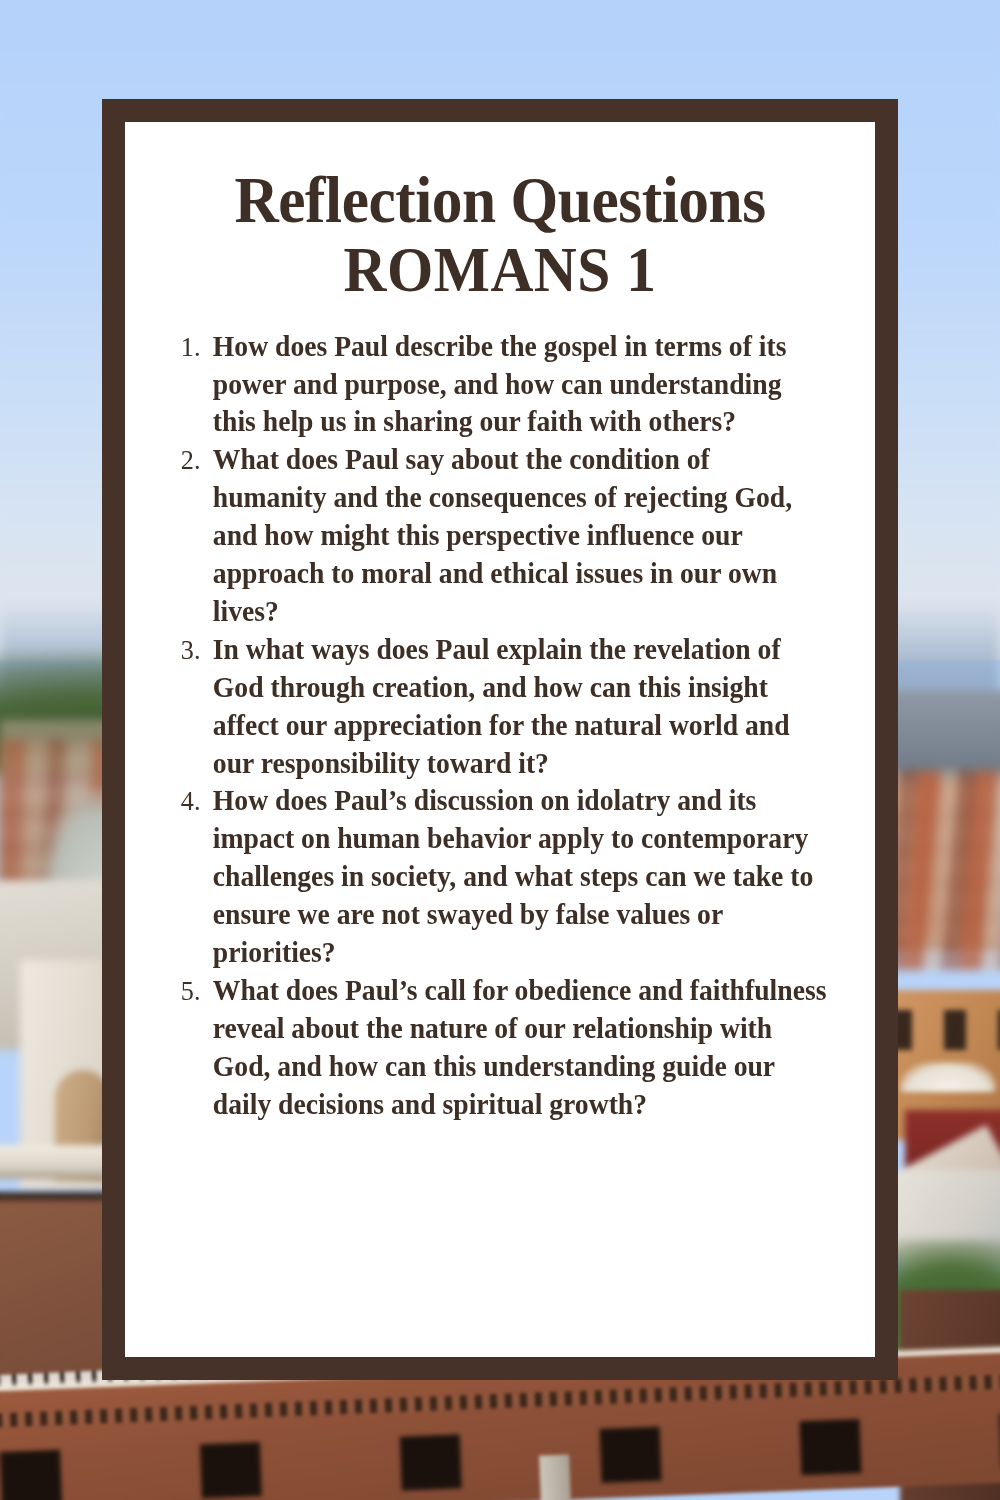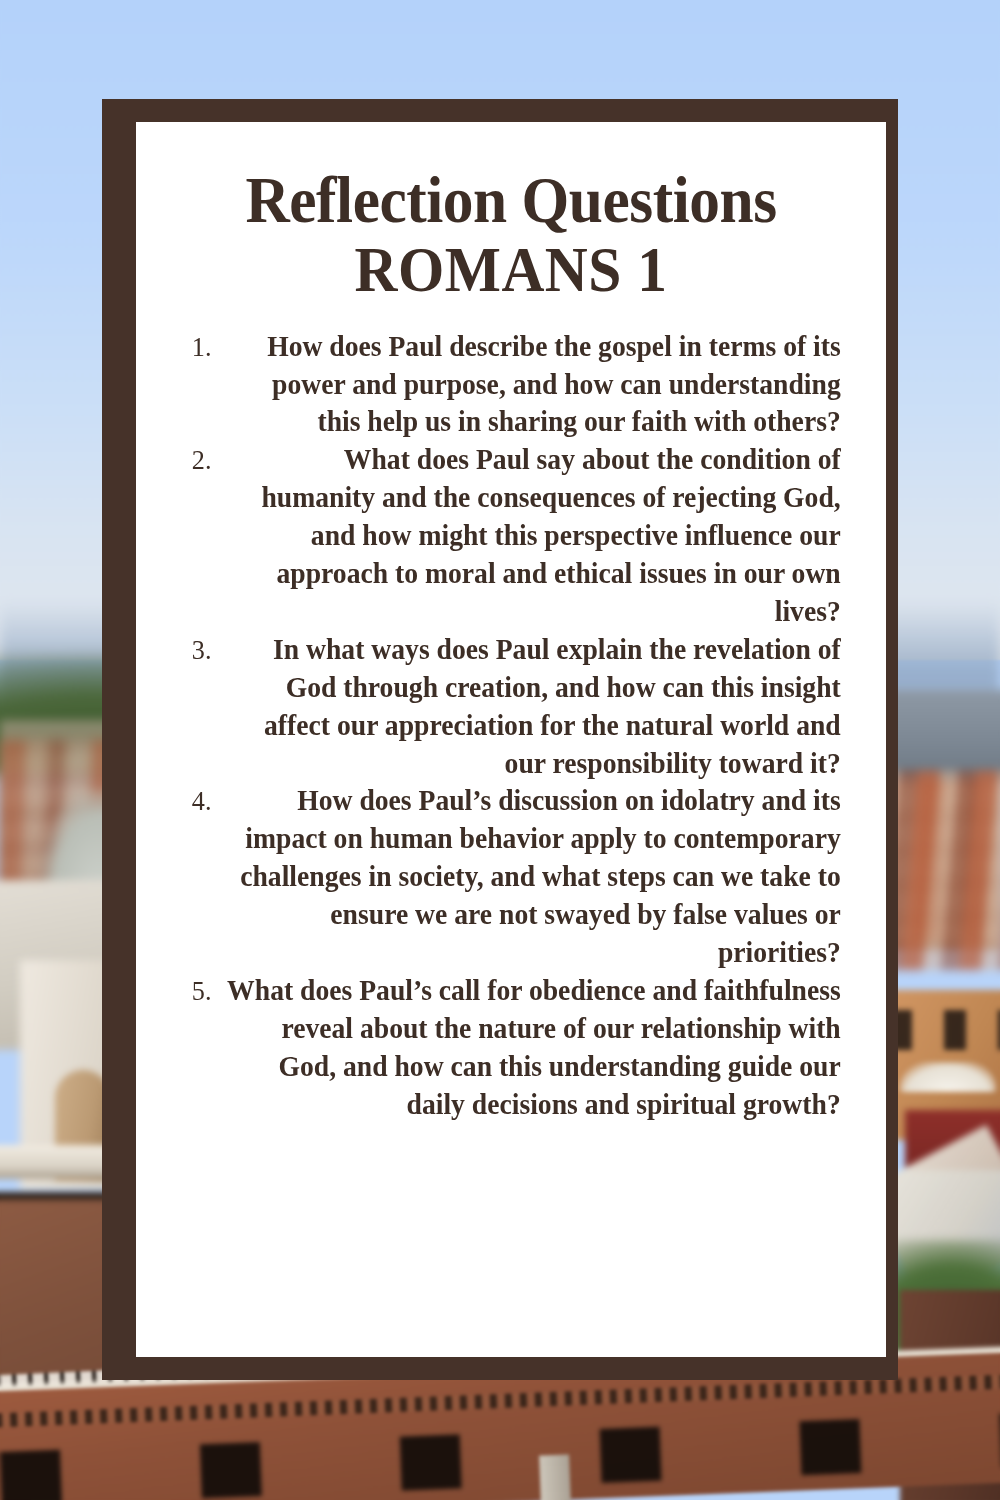--- a/index.html
+++ b/index.html
@@ -255,21 +255,20 @@
     padding: 23px;
     z-index: 5;
   }
 
   #card-inner {
     width: 100%;
     height: 100%;
     background: #ffffff;
     padding: 44px 26px 20px 26px;
     overflow: hidden;
-    margin-left: 11px;
   }
 
   .title-line-1 {
     text-align: center;
     font-size: 66px;
     font-weight: 700;
     color: #3d2e26;
     line-height: 1.02;
     letter-spacing: -0.5px;
     font-stretch: condensed;
@@ -284,21 +283,20 @@
     line-height: 1.1;
     letter-spacing: 0.5px;
     margin-top: 2px;
     transform: scaleX(0.93);
   }
 
   ol.questions {
     margin: 22px 0 0 0;
     padding-left: 56px;
     list-style-position: outside;
-    text-align: right;
   }
 
   ol.questions li {
     font-size: 28.5px;
     font-weight: 700;
     color: #3d2e26;
     line-height: 1.33;
     margin-bottom: 0px;
     padding-left: 6px;
     transform: scaleX(0.97);

